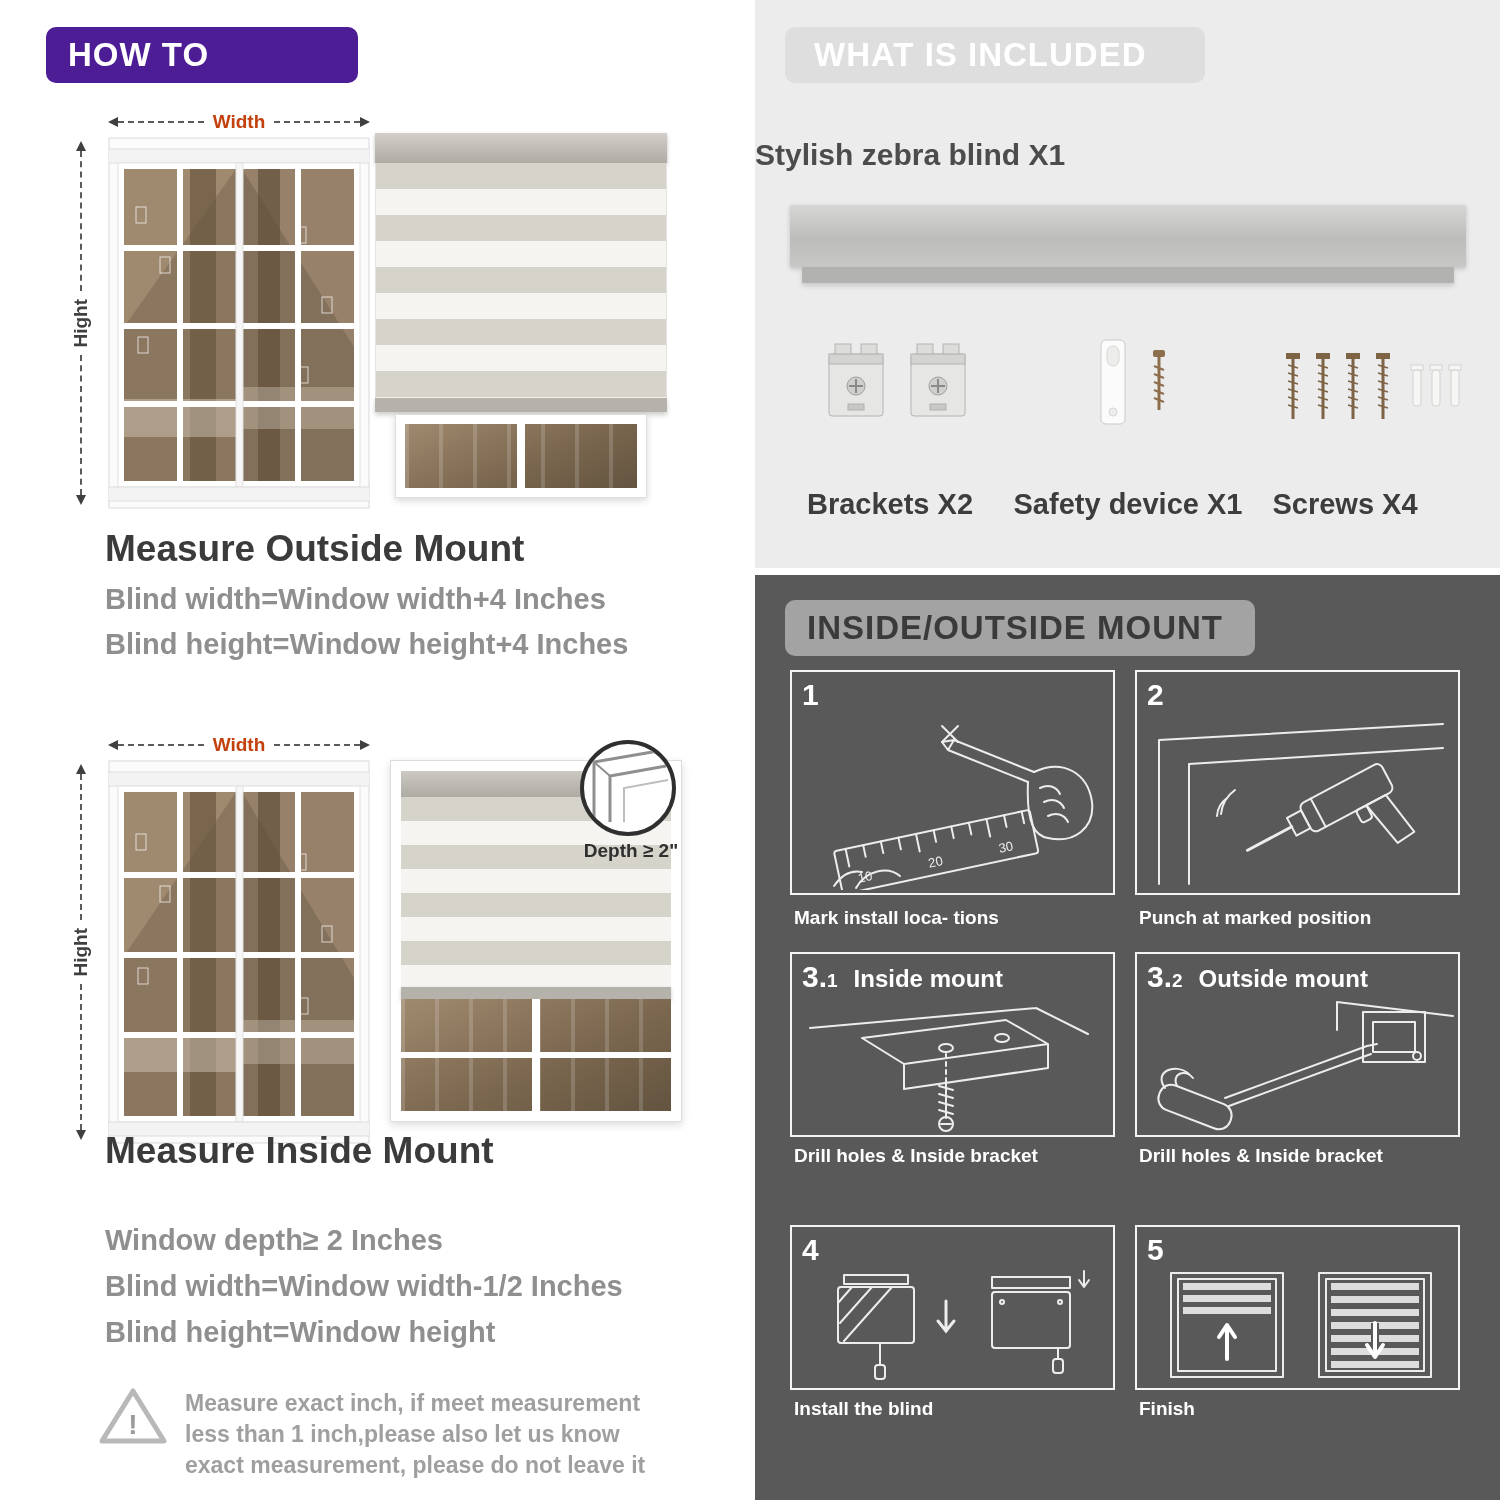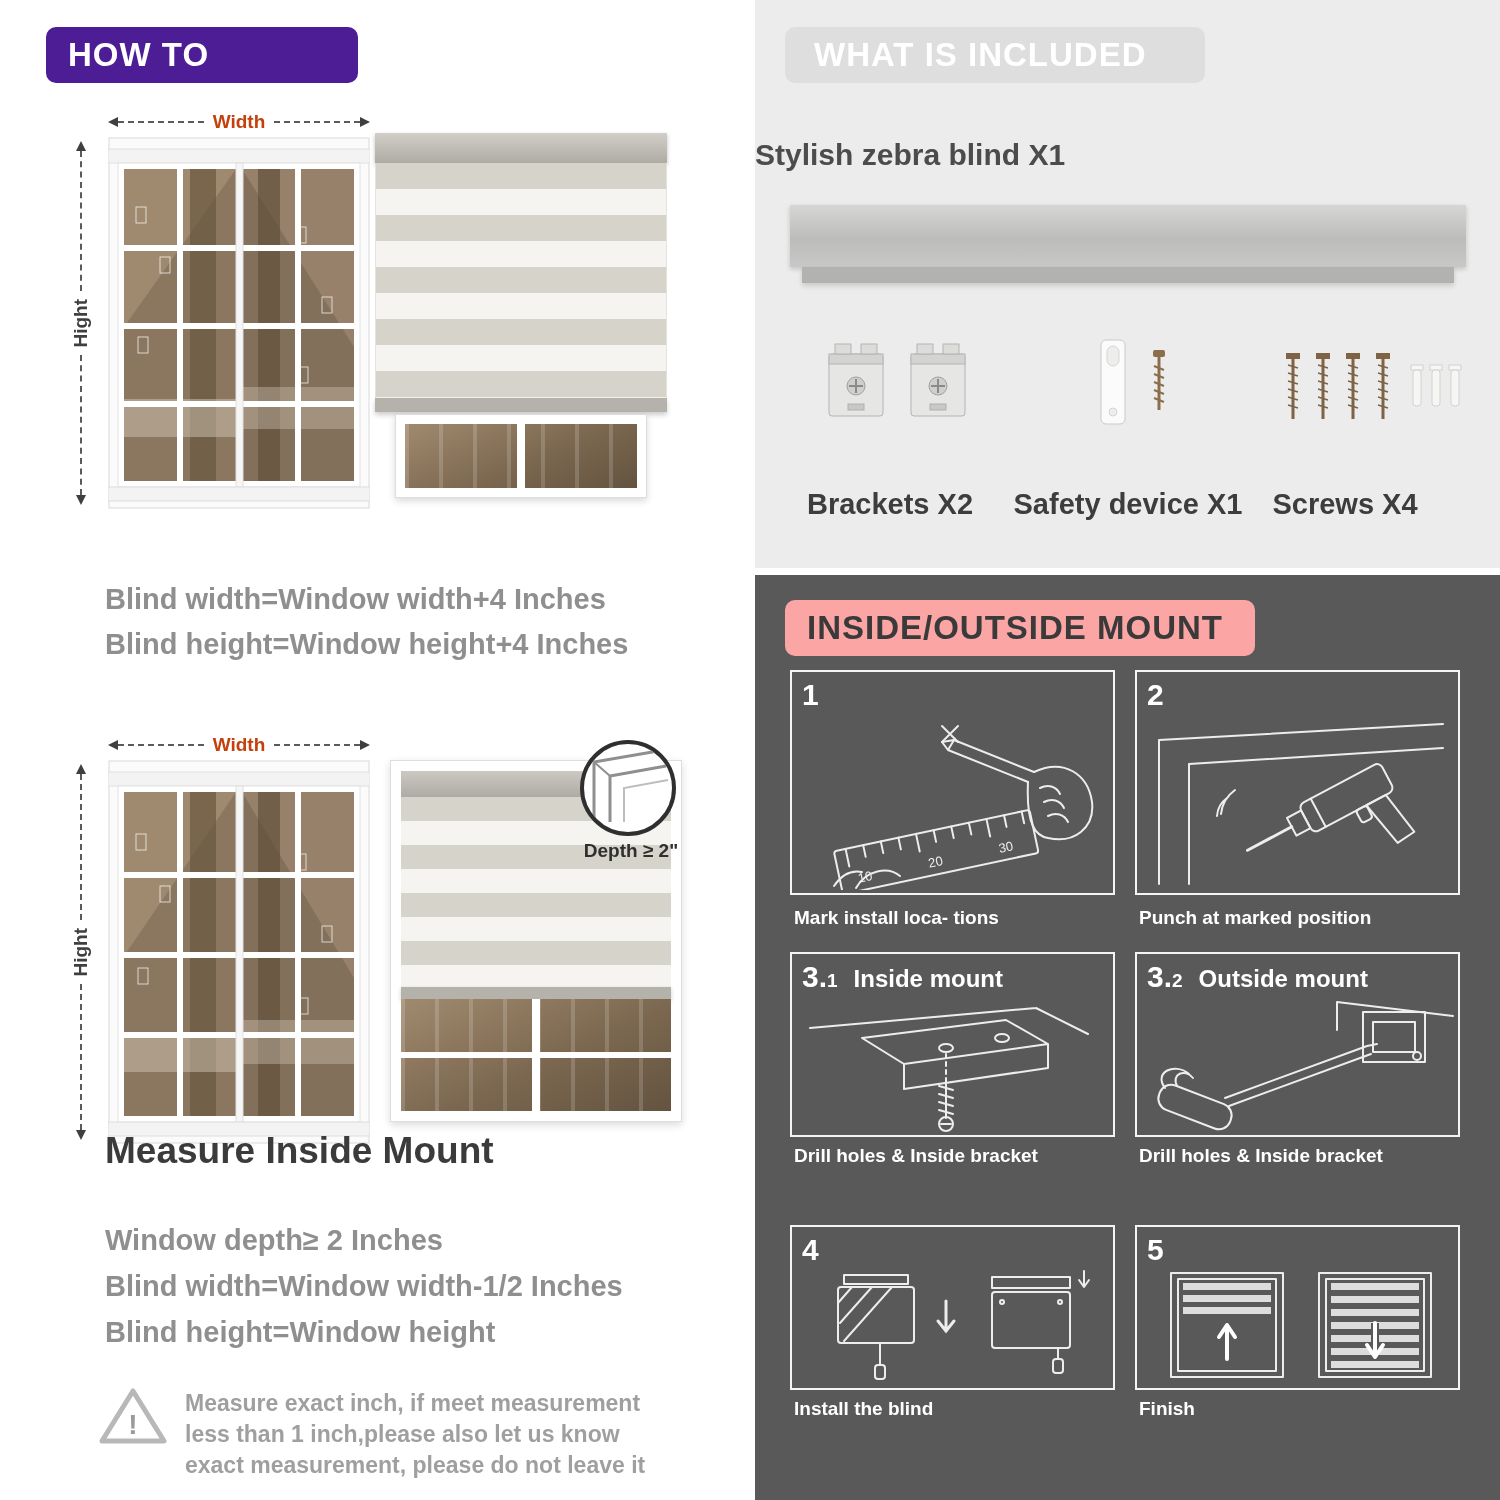--- a/index.html
+++ b/index.html
@@ -80,21 +80,21 @@
           font-size:30px; font-weight:bold; color:#4c4c4c; }
   .headrail { position:absolute; left:35px; top:205px; width:676px; }
   .headrail .bar { height:62px; background:linear-gradient(180deg,#d6d6d4,#bcbcba 55%,#c8c8c6);
           box-shadow:0 2px 5px rgba(0,0,0,.18); }
   .headrail .lip { height:16px; margin:0 12px; background:#b2b2b0; box-shadow:0 3px 5px rgba(0,0,0,.15); }
   .inc-icon { position:absolute; }
   .inc-label { position:absolute; top:488px; text-align:center; font-size:29px; font-weight:bold; color:#3d3d3d; }
 
   
   .right-bottom { position:absolute; left:755px; top:575px; width:745px; height:925px; background:#595959; }
-  .pill-white { background:#fca5a5; color:#3a3a3a; left:30px; top:25px; width:470px; }
+  .pill-white { background:#a3a3a3; color:#3a3a3a; left:30px; top:25px; width:470px; }
   .step { position:absolute; width:325px; border:2px solid #f4f4f4; }
   .step-head { position:absolute; left:10px; top:6px; color:#fff; }
   .step-num { font-size:30px; font-weight:bold; color:#fff; }
   .step-num-sub { font-size:19px; font-weight:bold; color:#fff; }
   .step-inner-label { font-size:24px; font-weight:bold; color:#fff; margin-left:16px; }
   .step svg { position:absolute; left:4px; top:40px; }
   .step-caption { position:absolute; width:330px; color:#ffffff; font-weight:bold; font-size:19px; padding-left:4px; }
 
   .sk { stroke:#ededed; stroke-width:2; fill:none; stroke-linecap:round; stroke-linejoin:round; }
   .sk3 { stroke:#ededed; stroke-width:3; fill:none; stroke-linecap:round; }
@@ -162,20 +162,21 @@
       <div class="blind-outside">
         <div class="rail"></div>
         <div class="stripes"></div>
         <div class="bottom-rail"></div>
       </div>
       <div class="window-stub">
         <div class="photo-glass"></div>
       </div>
     </div>
 
+    <h2 class="h2-left" style="top:528px;">Measure Outside Mount</h2>
     <p class="gray-line" style="top:583px;">Blind width=Window width+4 Inches</p>
     <p class="gray-line" style="top:628px;">Blind height=Window height+4 Inches</p>
 
     <div class="illus" style="left:60px; top:728px; width:660px; height:430px;">
       <div class="h-arrow" style="left:48px; top:6px; width:262px;">
         <span class="tri tri-left"></span>
         <span class="line"></span>
         <span class="label">Width</span>
         <span class="line"></span>
         <span class="tri tri-right"></span>

